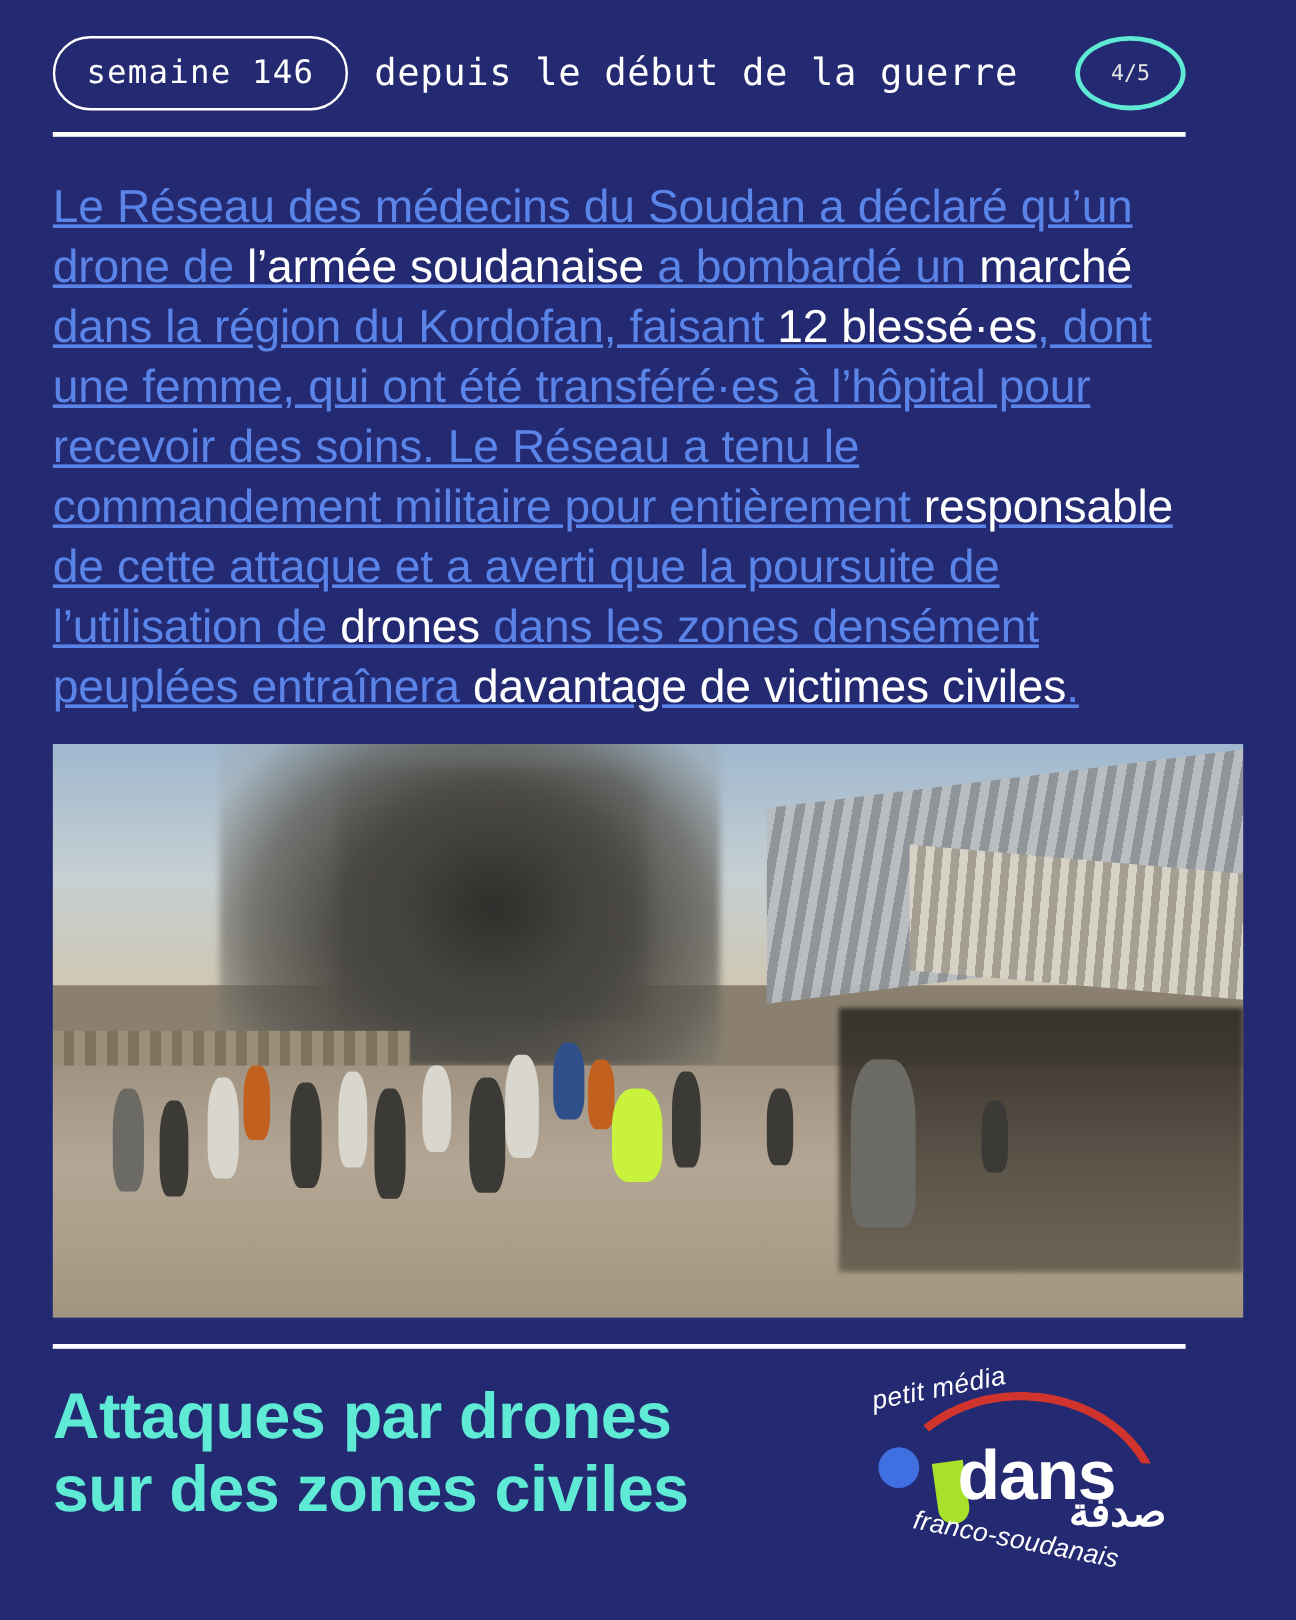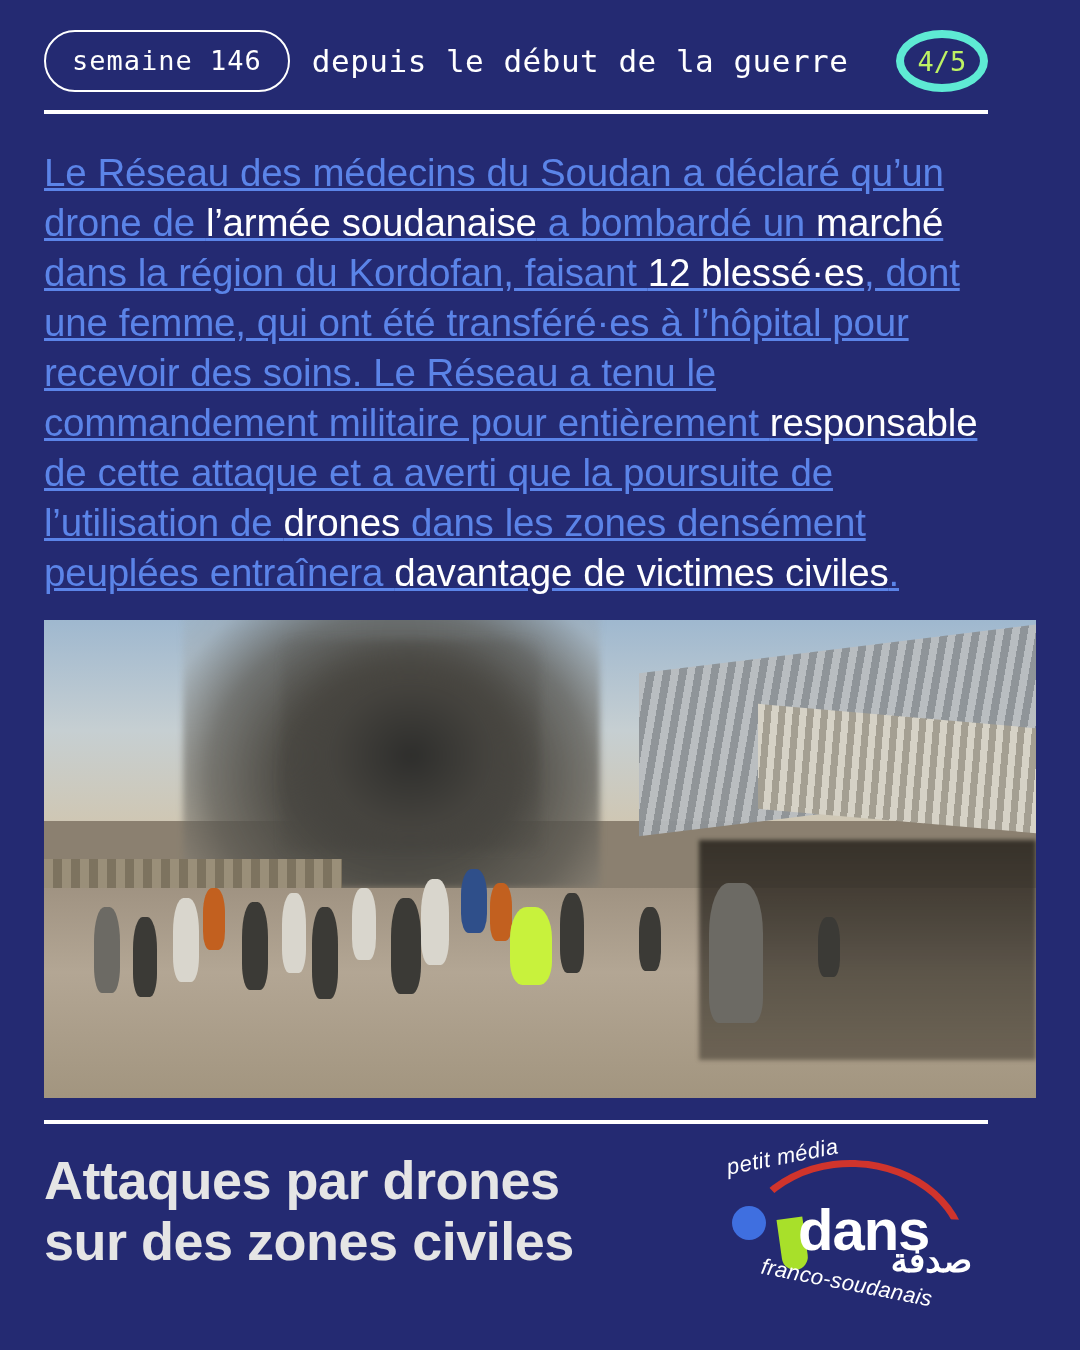--- a/index.html
+++ b/index.html
@@ -43,25 +43,25 @@
     color: #ffffff;
     font-family: "DejaVu Sans Mono", monospace;
     font-size: 31px;
     letter-spacing: 0.5px;
     margin-left: 22px;
     white-space: nowrap;
   }
 
   .page-pill {
     margin-left: auto;
-    border: 8px solid #5eead4;
+    border: 4px solid #5eead4;
     border-radius: 50%;
-    color: #bef264;
+    color: #e5e5e5;
     font-family: "DejaVu Sans Mono", monospace;
-    font-size: 27px;
+    font-size: 18px;
     width: 92px;
     height: 62px;
     display: flex;
     align-items: center;
     justify-content: center;
     letter-spacing: 0px;
   }
 
   .rule {
     height: 4px;
@@ -164,21 +164,21 @@
     margin-top: 22px;
   }
 
   .footer {
     display: flex;
     align-items: flex-start;
     margin-top: 26px;
   }
 
   .headline {
-    color: #e5e5e5;
+    color: #5eead4;
     font-size: 54px;
     font-weight: bold;
     line-height: 1.12;
     letter-spacing: -0.5px;
     white-space: pre-line;
   }
 
   .logo {
     margin-left: auto;
     position: relative;

